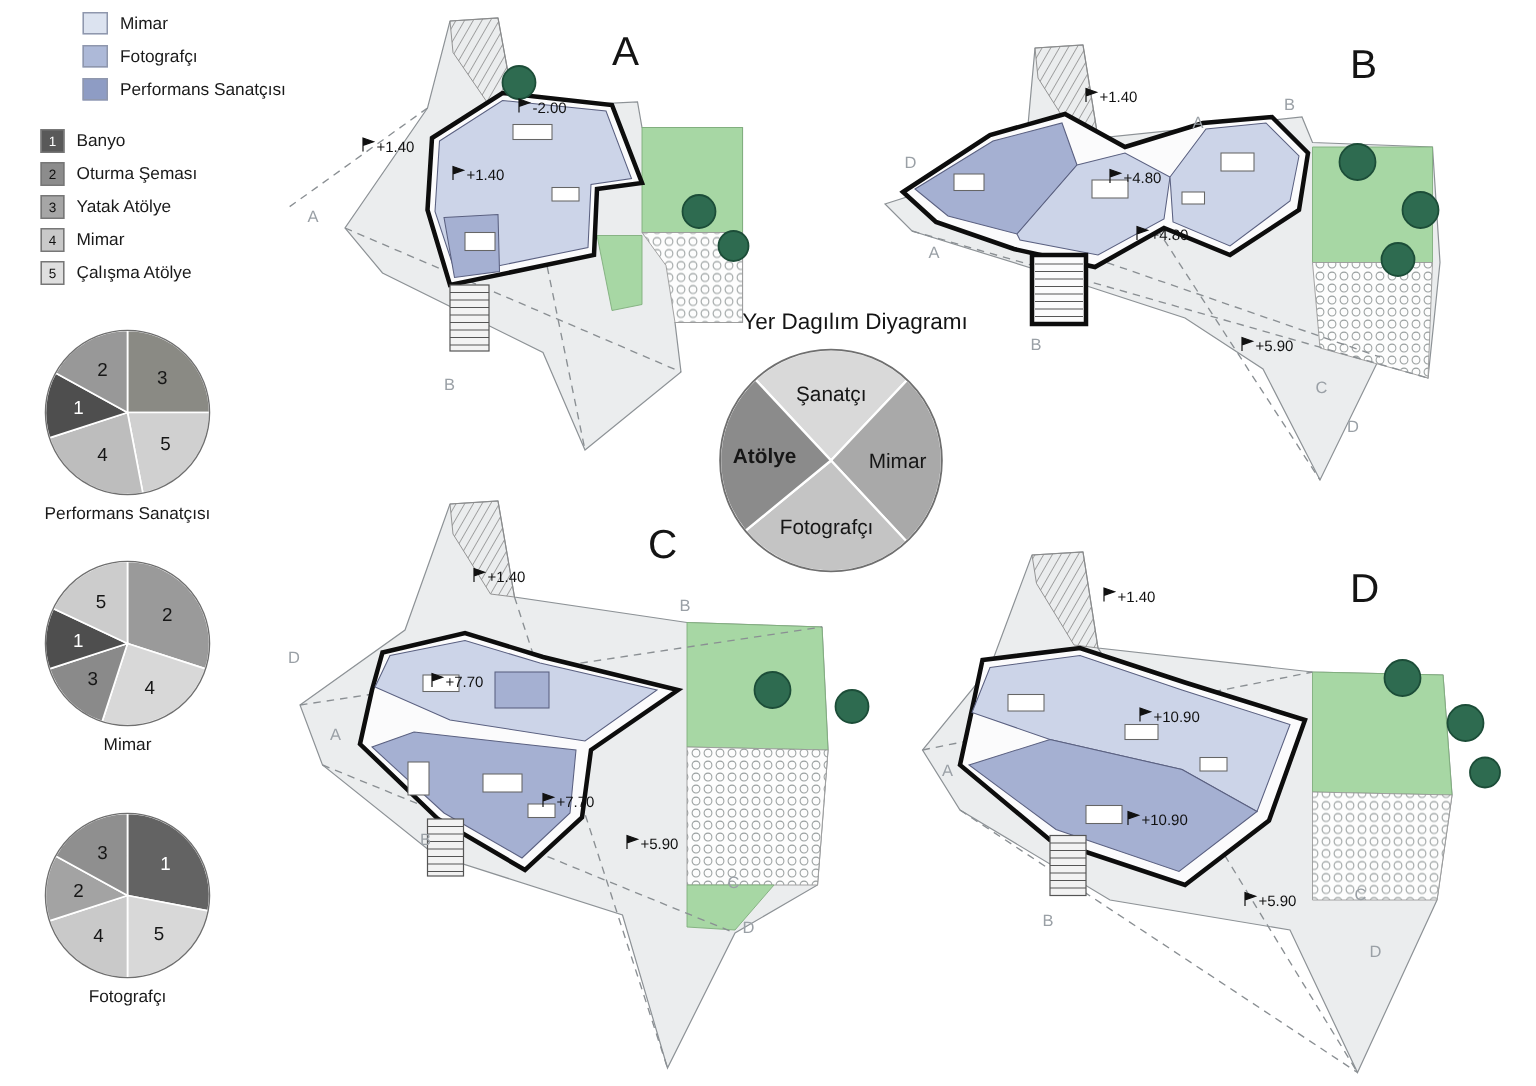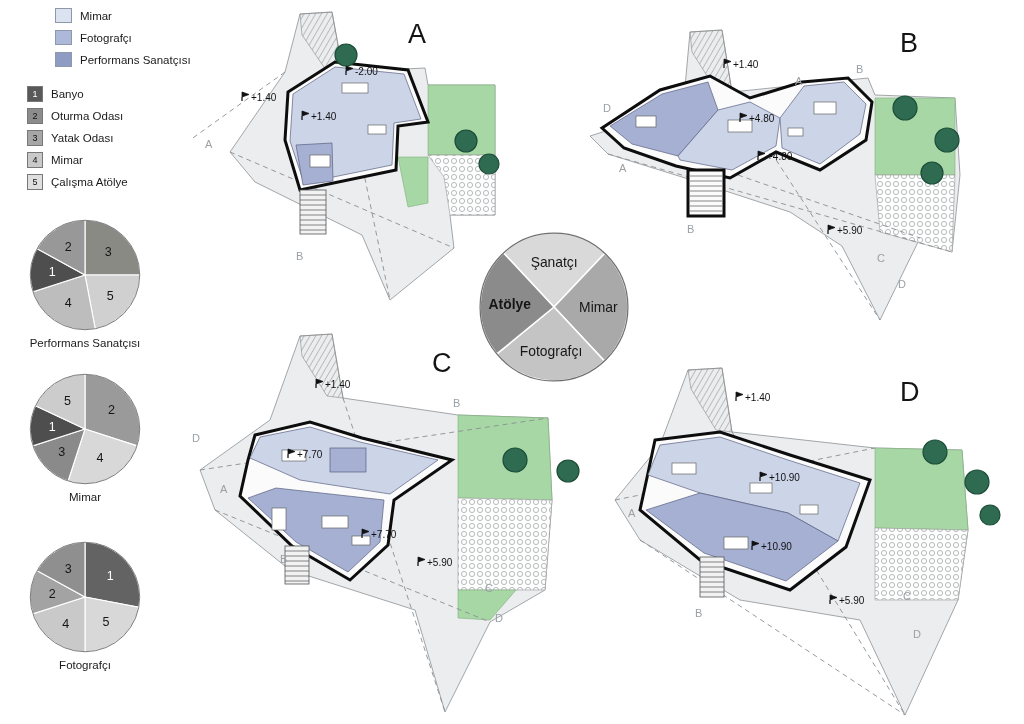--- a/index.html
+++ b/index.html
@@ -71,25 +71,25 @@
       </div>
     </div>
 
   <div class="legend" style="left:27px;top:86px;gap:6px">
       <div class="lrow">
         <span class="swn" style="background: rgb(89, 89, 89); color: rgb(255, 255, 255);">1</span>
         <span class="llabel">Banyo</span>
       </div>
       <div class="lrow">
         <span class="swn" style="background: rgb(140, 140, 140); color: rgb(17, 17, 17);">2</span>
-        <span class="llabel">Oturma Odası</span>
+        <span class="llabel">Oturma Şeması</span>
       </div>
       <div class="lrow">
         <span class="swn" style="background: rgb(166, 166, 166); color: rgb(17, 17, 17);">3</span>
-        <span class="llabel">Yatak Odası</span>
+        <span class="llabel">Yatak Atölye</span>
       </div>
       <div class="lrow">
         <span class="swn" style="background: rgb(201, 201, 201); color: rgb(17, 17, 17);">4</span>
         <span class="llabel">Mimar</span>
       </div>
       <div class="lrow">
         <span class="swn" style="background: rgb(223, 223, 223); color: rgb(17, 17, 17);">5</span>
         <span class="llabel">Çalışma Atölye</span>
       </div>
     </div>
@@ -143,20 +143,21 @@
           <path d="M50,50 L4.35,64.83 A48,48 0 0 1 7.94,26.88 Z" fill="#a3a3a3" stroke="#ffffff" stroke-width="1"></path>
           <text x="21.33" y="50.96" text-anchor="middle" font-size="11" fill="#161616">2</text>
           <path d="M50,50 L7.94,26.88 A48,48 0 0 1 50.00,2.00 Z" fill="#8f8f8f" stroke="#ffffff" stroke-width="1"></path>
           <text x="35.34" y="28.88" text-anchor="middle" font-size="11" fill="#161616">3</text>
           <circle cx="50" cy="50" r="48" fill="none" stroke="#6f6f6f" stroke-width="0.8"></circle>
         </svg>
       </div>
     <div class="pie-label">Fotografçı</div>
   </div>
 
+  <div class="h-title" style="left:470px;top:206px;width:200px;text-align:center">Yer Dagılım Diyagramı</div>
   <div class="pie big" style="left:477px;top:230px">
       <svg viewBox="0 0 100 100">
         <path d="M50,50 L17.26,14.90 A48,48 0 0 1 82.98,15.12 Z" fill="#d9d9d9" stroke="#ffffff" stroke-width="1"></path>
         <text x="50.10" y="24.20" text-anchor="middle" font-size="9" fill="#161616">Şanatçı</text>
         <path d="M50,50 L82.98,15.12 A48,48 0 0 1 82.74,85.10 Z" fill="#a9a9a9" stroke="#ffffff" stroke-width="1"></path>
         <text x="78.80" y="53.10" text-anchor="middle" font-size="9" fill="#161616">Mimar</text>
         <path d="M50,50 L82.74,85.10 A48,48 0 0 1 12.91,80.47 Z" fill="#c4c4c4" stroke="#ffffff" stroke-width="1"></path>
         <text x="48.09" y="81.74" text-anchor="middle" font-size="9" fill="#161616">Fotografçı</text>
         <path d="M50,50 L12.91,80.47 A48,48 0 0 1 17.26,14.90 Z" fill="#8b8b8b" stroke="#ffffff" stroke-width="1"></path>
         <text x="21.26" y="51.09" text-anchor="middle" font-size="9" font-weight="bold" fill="#161616">Atölye</text>

